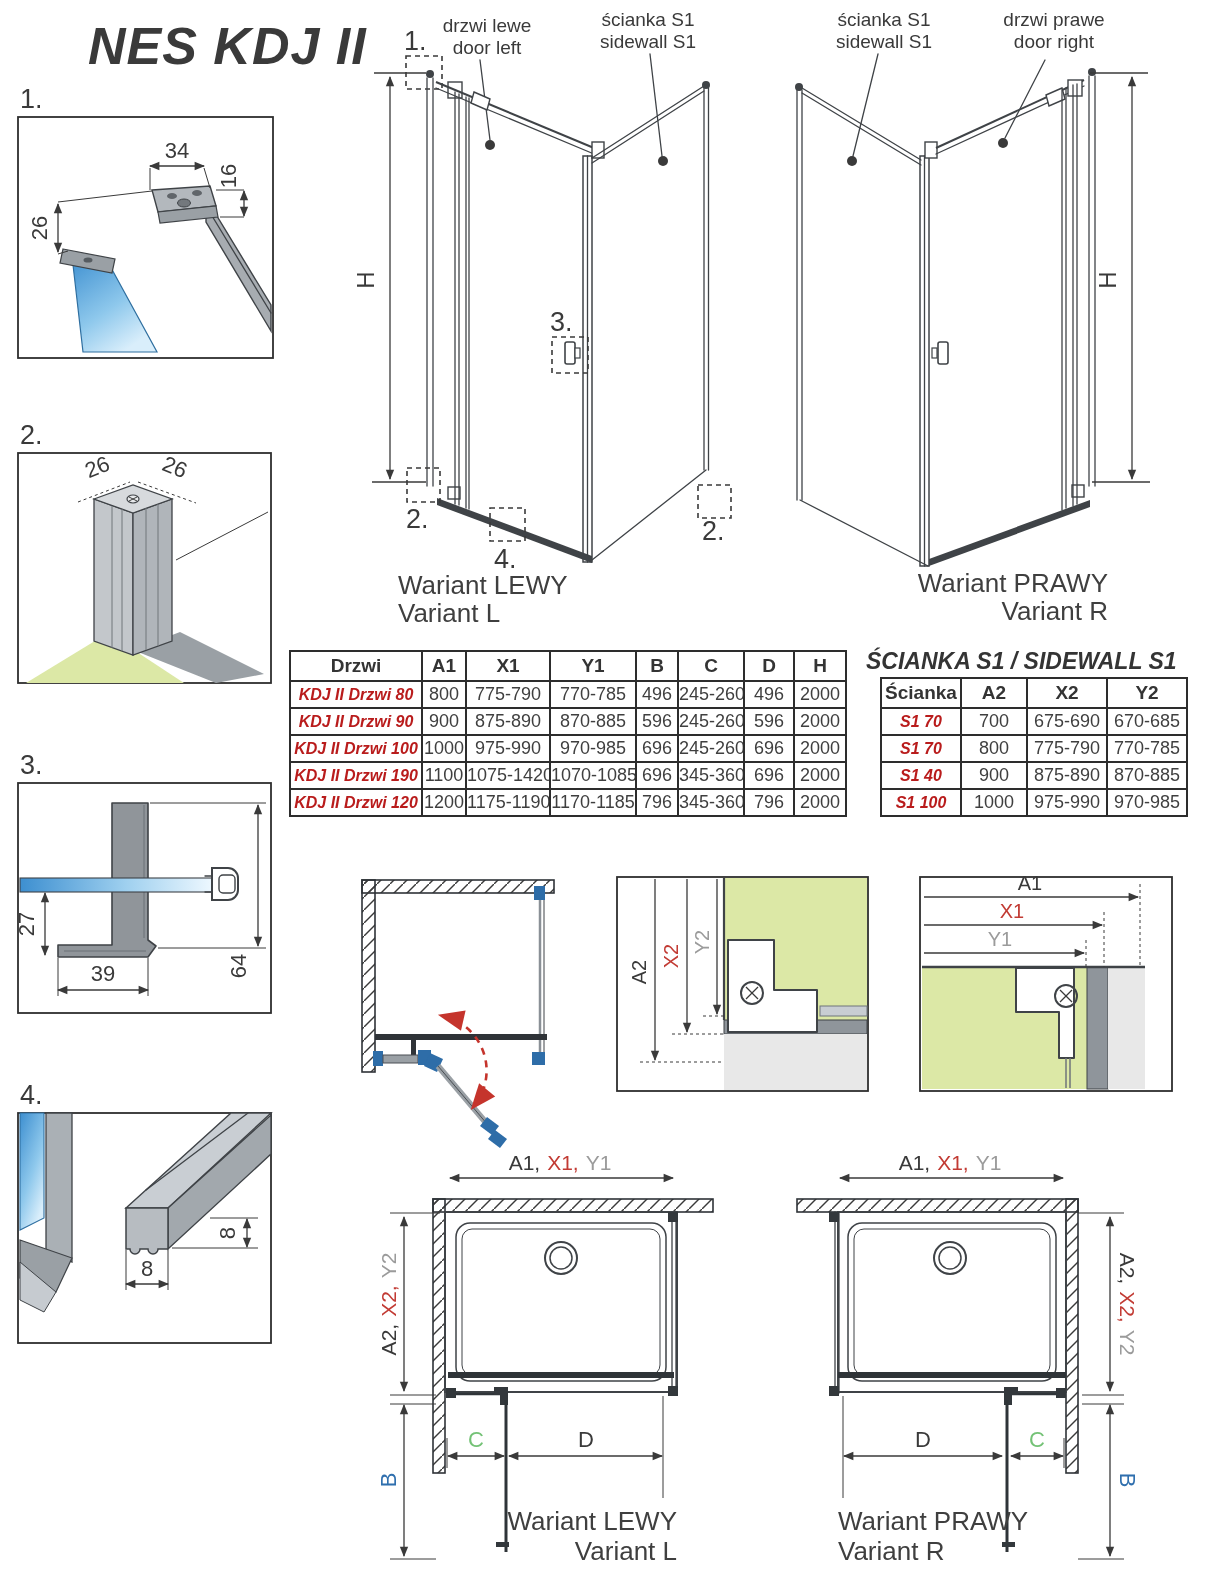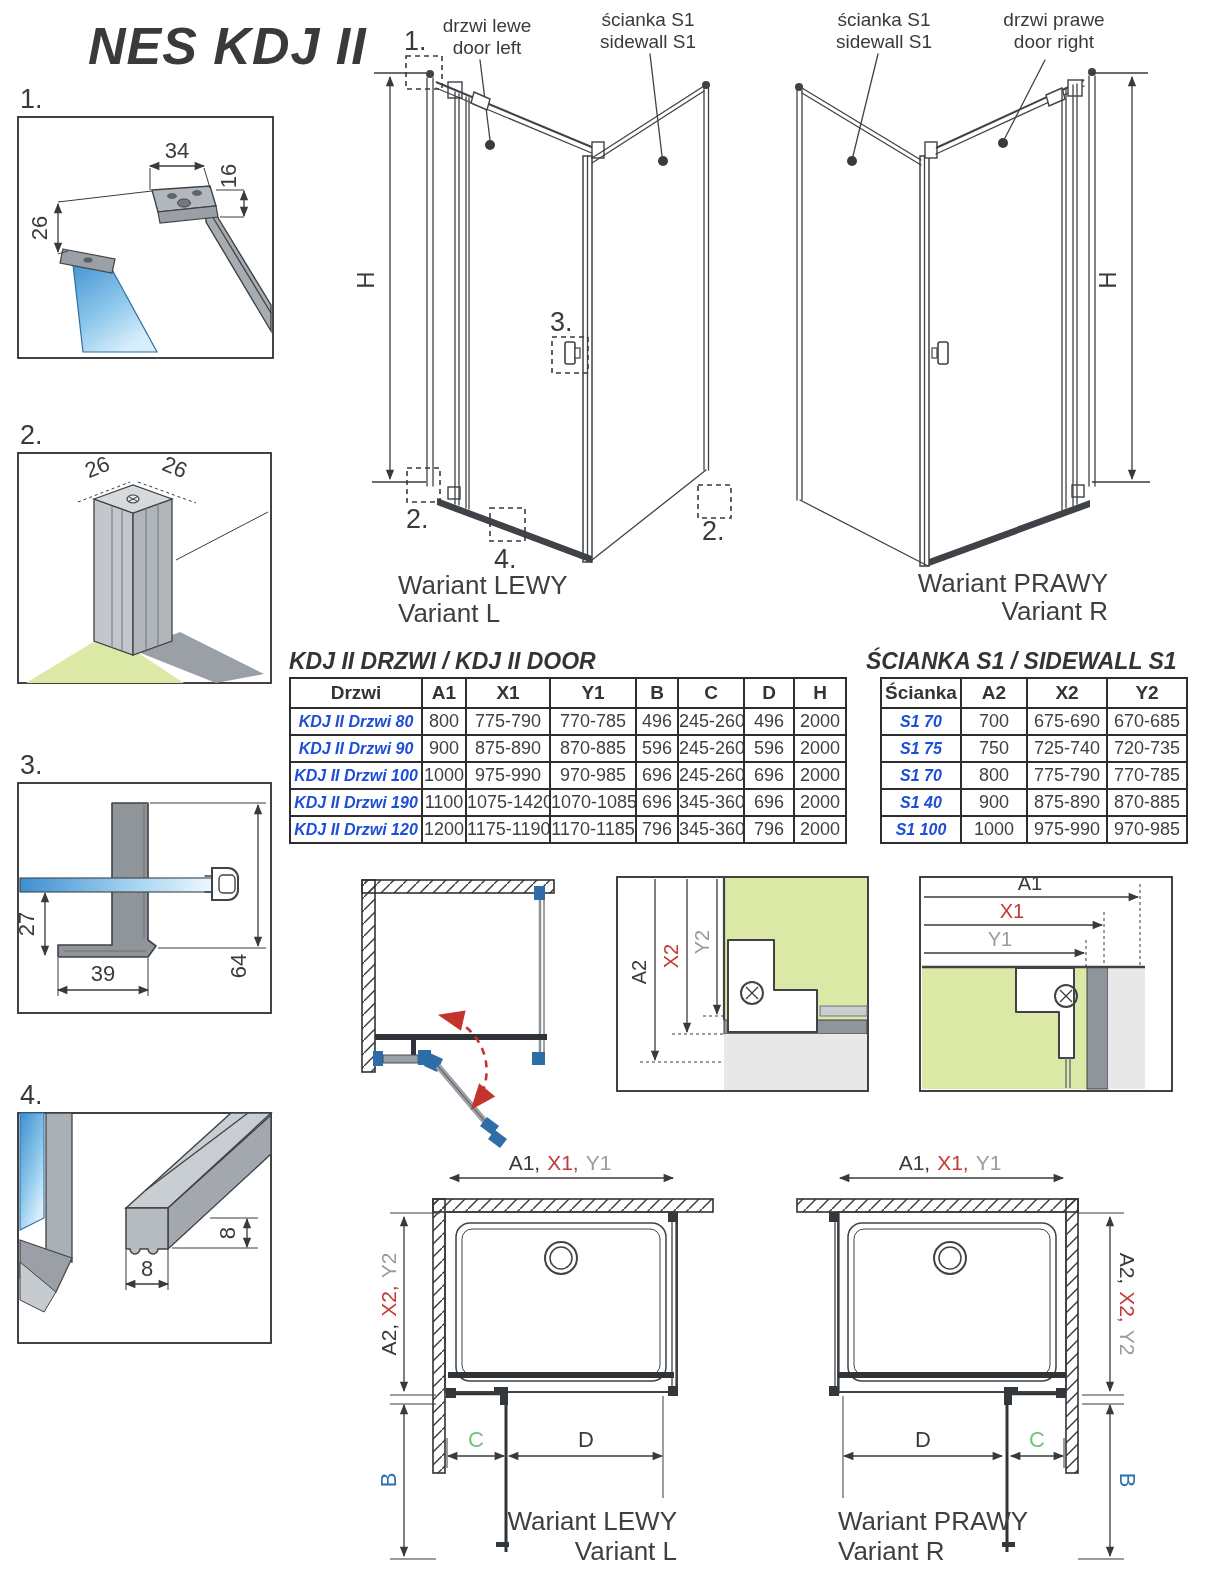--- a/index.html
+++ b/index.html
@@ -21,21 +21,21 @@
   .edge2{stroke:#3f4347;stroke-width:2;fill:none}
   .dim{stroke:#3a3a3a;stroke-width:1.3;fill:none}
   .thin{stroke:#3a3a3a;stroke-width:1;fill:none}
   .dash{stroke:#3a3a3a;stroke-width:1.6;fill:none;stroke-dasharray:5 4}
   .dashthin{stroke:#3a3a3a;stroke-width:1;fill:none;stroke-dasharray:3 3}
   .dbox{stroke:#2e2e2e;stroke-width:1.8;fill:#fff}
   .tbl-title{position:absolute;text-align:left;font-size:23px;font-weight:bold;font-style:italic;color:#343434}
   table.spec{position:absolute;border-collapse:collapse;table-layout:fixed;background:#fff}
   table.spec th,table.spec td{border:2px solid #2d2d2d;text-align:center;vertical-align:middle;font-size:18px;color:#3f3f3f;padding:0;height:27px;white-space:nowrap;overflow:hidden}
   table.spec th{font-weight:bold;font-size:19px;height:30px;color:#343434}
-  table.spec td.name{font-weight:bold;font-style:italic;font-size:16px;color:#1d4ed8}
+  table.spec td.name{font-weight:bold;font-style:italic;font-size:16px;color:#b91c1c}
   th.c-red{color:#c23b34}th.c-gray{color:#9b9b9b}th.c-blue{color:#2f6fae}th.c-green{color:#74c276}th.c-purple{color:#5b4b9e}
 </style>
 </head>
 <body>
 
 <div id="page-title">NES KDJ II</div>
 
 <svg class="sheet" width="1208" height="1580" viewBox="0 0 1208 1580">
 <defs>
   <marker id="arr" viewBox="0 0 10 10" refX="9" refY="5" markerWidth="11" markerHeight="8" orient="auto-start-reverse">
@@ -390,21 +390,21 @@
   <text x="923" y="1447" text-anchor="middle" class="pbig">D</text>
   <line x1="1064" y1="1438" x2="1064" y2="1468" class="thin"></line>
   <line x1="1011" y1="1456" x2="1063" y2="1456" class="dim" marker-start="url(#arr)" marker-end="url(#arr)"></line>
   <text x="1037" y="1447" text-anchor="middle" class="pbig green">C</text>
   <text x="838" y="1530" class="cap">Wariant PRAWY</text>
   <text x="838" y="1560" class="cap">Variant R</text>
 </g>
 </svg>
 
 <div class="tbl-title" style="left:289px;top:648px;width:556px">KDJ II DRZWI / KDJ II DOOR</div>
-<table class="spec" style="left:289px;top:677px;width:556px">
+<table class="spec" style="left:289px;top:650px;width:556px">
   <colgroup>
       <col style="width:132px">
       <col style="width:44px">
       <col style="width:84px">
       <col style="width:86px">
       <col style="width:42px">
       <col style="width:66px">
       <col style="width:50px">
       <col style="width:52px">
     </colgroup>
@@ -491,26 +491,20 @@
     </tr>
   </thead>
   <tbody>
     <tr>
       <td class="name">S1 70</td>
         <td>700</td>
         <td>675-690</td>
         <td>670-685</td>
     </tr>
     <tr>
-      <td class="name">S1 75</td>
-        <td>750</td>
-        <td>725-740</td>
-        <td>720-735</td>
-    </tr>
-    <tr>
       <td class="name">S1 70</td>
         <td>800</td>
         <td>775-790</td>
         <td>770-785</td>
     </tr>
     <tr>
       <td class="name">S1 40</td>
         <td>900</td>
         <td>875-890</td>
         <td>870-885</td>

